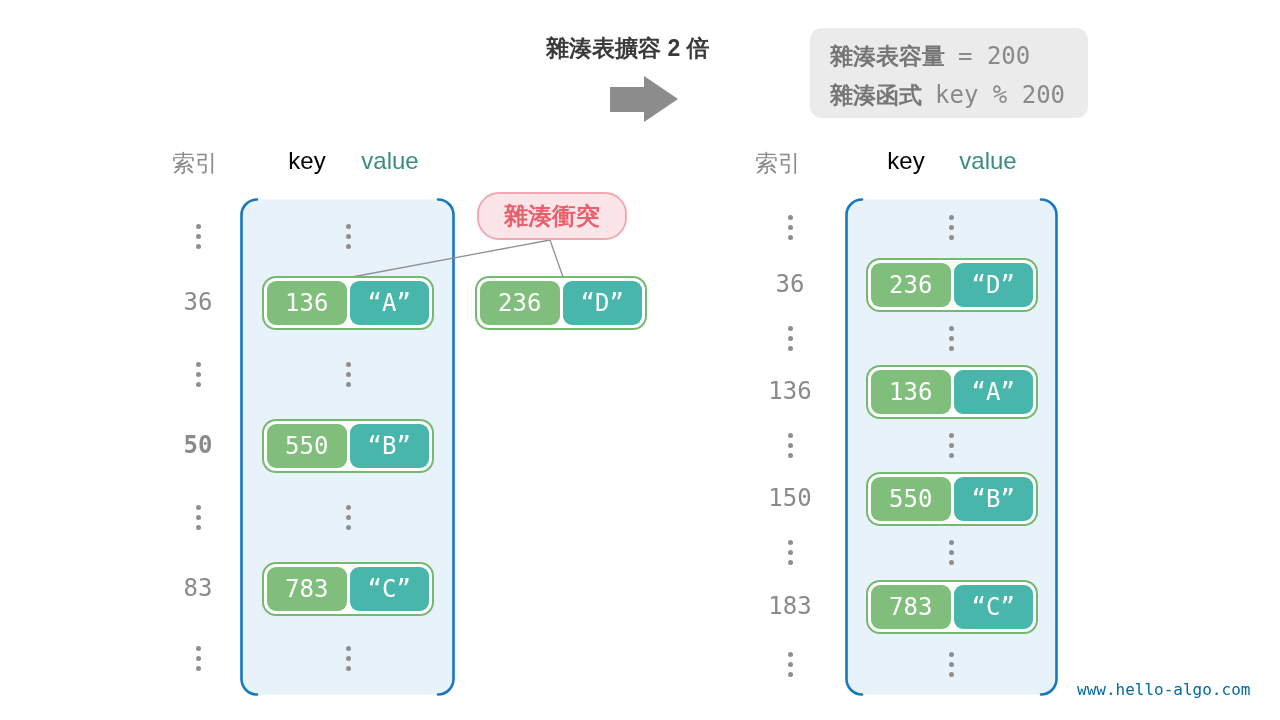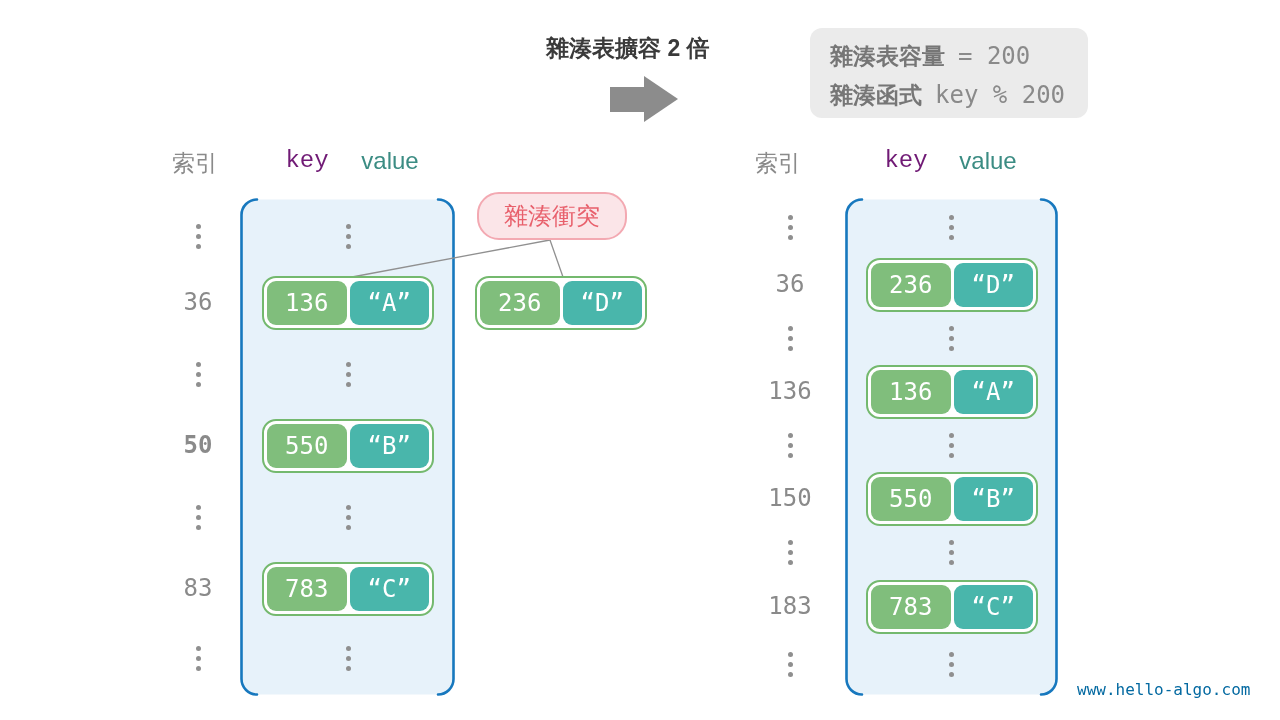--- a/index.html
+++ b/index.html
@@ -19,21 +19,21 @@
   .info-value { font-family:"DejaVu Sans Mono", monospace; font-size:24px; margin-left:13px; color:#8A8A8A; }
 
   
   .big-title { position:absolute; left:546px; top:33px; font-size:23px; font-weight:bold; color:#3A3A3A; white-space:nowrap; }
   .arrow-body { position:absolute; left:610px; top:87px; width:34px; height:25px; background:#8C8C8C; }
   .arrow-head { position:absolute; left:644px; top:76px; width:0; height:0;
     border-left:34px solid #8C8C8C; border-top:23px solid transparent; border-bottom:23px solid transparent; }
 
   
   .hdr-index { position:absolute; top:148px; width:80px; text-align:center; font-size:23px; color:#8A8A8A; }
-  .hdr-key   { position:absolute; top:147px; width:80px; text-align:center; font-size:24px; color:#701a75; font-family:Liberation Mono, monospace; }
+  .hdr-key   { position:absolute; top:147px; width:80px; text-align:center; font-size:24px; color:#000000; font-family:Liberation Sans, sans-serif; }
   .hdr-value { position:absolute; top:147px; width:80px; text-align:center; font-size:24px; color:#3B8C83; font-family:Liberation Sans, sans-serif; }
 
   
   .table-box { position:absolute; top:198px; width:215px; height:498px; z-index:1; }
   .table-box svg { position:absolute; left:0; top:0; }
 
   
   .pair {
     position:absolute; width:172px; height:54px; background:#ffffff;
     border:2px solid #74B96E; border-radius:14px; display:flex; gap:3px; padding:3px; z-index:3;
@@ -52,21 +52,21 @@
   
   .vdots { position:absolute; width:6px; z-index:2; }
   .vdots i { display:block; width:5px; height:5px; border-radius:50%; background:#8F8F8F; margin:0 auto 5px auto; }
   .vdots i:last-child { margin-bottom:0; }
 
   
   .collision {
     position:absolute; left:477px; top:192px; width:150px; height:48px;
     background:#FBE5E8; border:2px solid #F3A9B2; border-radius:22px;
     display:flex; align-items:center; justify-content:center;
-    font-size:24px; font-weight:normal; color:#E8606C; z-index:4; white-space:nowrap;
+    font-size:24px; font-weight:bold; color:#E8606C; z-index:4; white-space:nowrap;
   }
 
   .lines-overlay { position:absolute; left:0; top:0; z-index:2; pointer-events:none; }
 
   .watermark { position:absolute; left:1077px; top:680px; font-family:"DejaVu Sans Mono", monospace;
     font-size:16px; color:#0369a1; white-space:nowrap; }
 </style>
 </head>
 <body>
 

